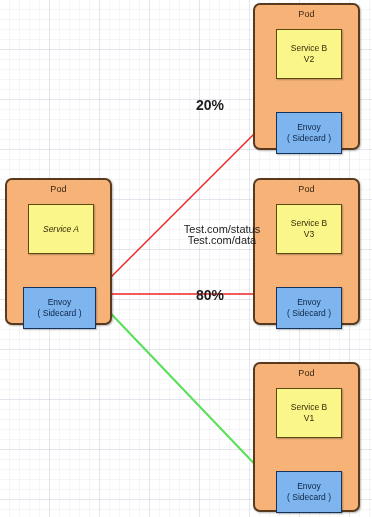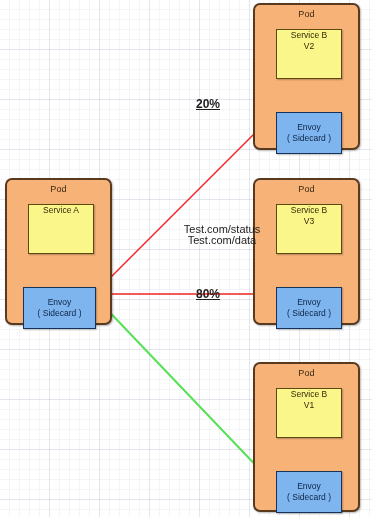--- a/index.html
+++ b/index.html
@@ -39,20 +39,21 @@
     font-size: 9px;
     color: #3a2a12;
     letter-spacing: 0.2px;
   }
   .svc-box {
     position: absolute;
     background: #fbf68a;
     border: 1.6px solid #5a4a10;
     box-sizing: border-box;
     display: flex;
+    align-items: center;
     justify-content: center;
     text-align: center;
     font-size: 8.5px;
     line-height: 11px;
     color: #342a08;
     box-shadow: 1px 1px 1.5px rgba(0,0,0,0.25);
   }
   .envoy-box {
     position: absolute;
     background: #7eb5ee;
@@ -63,25 +64,24 @@
     justify-content: center;
     text-align: center;
     font-size: 8.5px;
     line-height: 11px;
     color: #0d2448;
     box-shadow: 1px 1px 1.5px rgba(0,0,0,0.25);
     margin-top: 8px;
   }
   .pct-label {
     position: absolute;
-    font-size: 12px;
+    font-size: 14px;
     font-weight: bold;
     color: #1c1c1c;
     white-space: nowrap;
-    text-decoration: underline;
   }
   .route-label {
     position: absolute;
     font-size: 11px;
     line-height: 11px;
     color: #1c1c1c;
     text-align: center;
     white-space: nowrap;
   }
   #arrows {
@@ -141,21 +141,21 @@
     <div class="envoy-box" style="left:21px; top:99px; width:66px; height:42px;">
       <div>
         <span>Envoy</span><br>
         <span>( Sidecard )</span>
       </div>
     </div>
   </div>
 
   <div class="pod" style="left:5px; top:178px; width:107px; height:147px;">
     <div class="pod-title">Pod</div>
-    <div class="svc-box" style="left:21px; top:24px; width:66px; height:50px;">
+    <div class="svc-box" style="left:21px; top:24px; width:66px; height:50px;font-style:italic;">
       <div>
         <span>Service A</span>
       </div>
     </div>
     <div class="envoy-box" style="left:16px; top:99px; width:73px; height:42px;">
       <div>
         <span>Envoy</span><br>
         <span>( Sidecard )</span>
       </div>
     </div>

